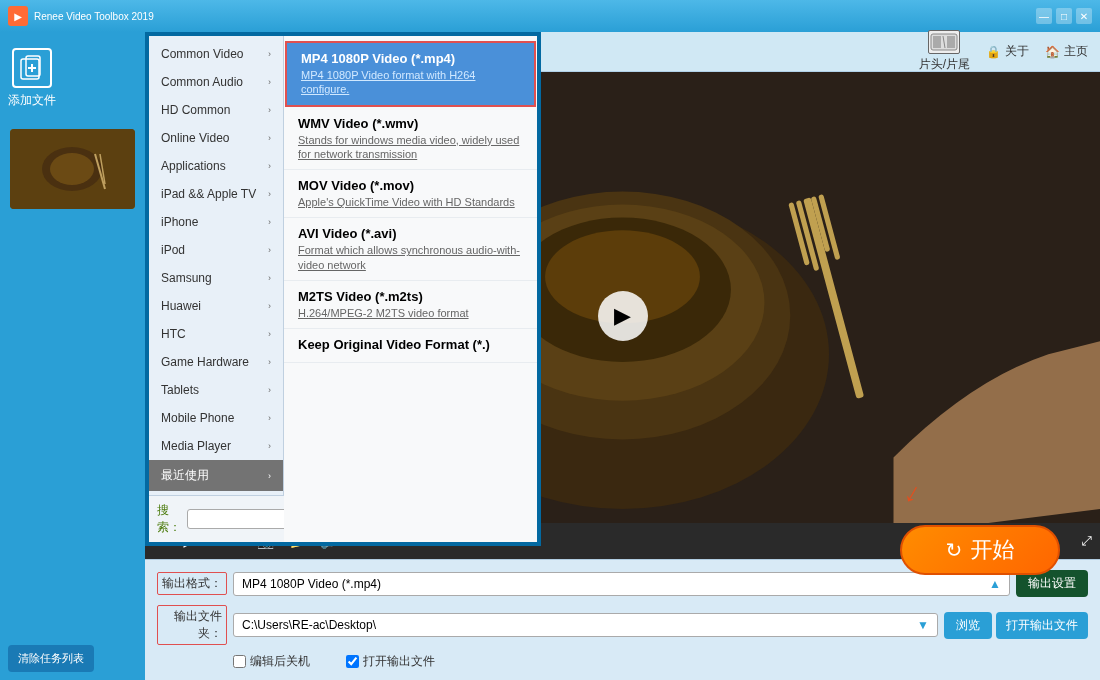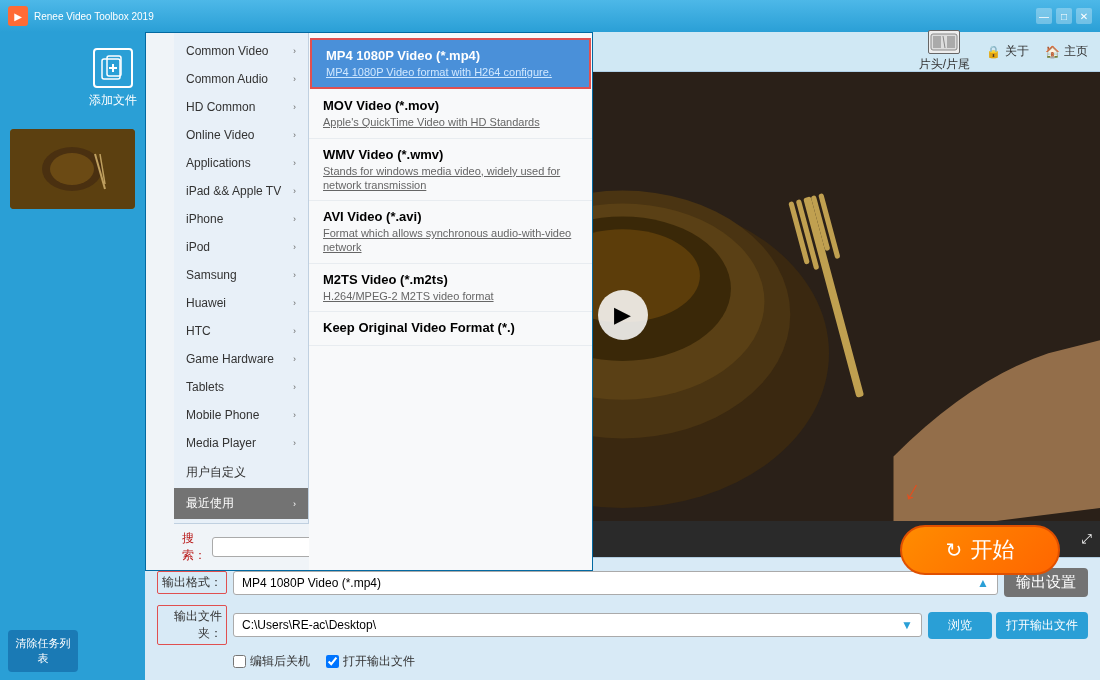--- a/index.html
+++ b/index.html
@@ -56,21 +56,21 @@
       display: flex;
       height: 648px;
     }
 
     
     .sidebar {
       width: 145px;
       background: #2a9fd6;
       display: flex;
       flex-direction: column;
-      align-items: flex-end;
+      align-items: flex-start;
       padding-top: 8px;
     }
 
     .add-file-btn {
       display: flex;
       flex-direction: column;
       align-items: center;
       color: white;
       font-size: 12px;
       padding: 8px;
@@ -111,34 +111,33 @@
       gap: 4px;
     }
     .clear-btn {
       background: #1a7ab5;
       color: white;
       border: none;
       border-radius: 4px;
       padding: 6px 4px;
       font-size: 11px;
       cursor: pointer;
-      width: 70px;
+      width: 86px;
     }
 
     
     .dropdown-overlay {
       position: absolute;
       top: 32px;
       left: 145px;
-      width: 448px;
+      width: 396px;
       background: #f0f4f8;
-      border: 1px solid #0369a1;
+      border: 4px solid #0369a1;
       z-index: 100;
       display: flex;
-      padding-left: 28px;
     }
 
     .menu-column {
       width: 135px;
       background: #e8f0f8;
       border-right: 1px solid #c0d0e0;
       padding: 4px 0;
     }
 
     .menu-item {
@@ -166,21 +165,21 @@
 
     .search-bar {
       display: flex;
       align-items: center;
       padding: 6px 8px;
       border-top: 1px solid #c0d0e0;
       font-size: 12px;
     }
     .search-bar span {
       margin-right: 6px;
-      color: #b91c1c;
+      color: #4d7c0f;
     }
     .search-input {
       flex: 1;
       border: 1px solid #aaa;
       border-radius: 3px;
       padding: 2px 6px;
       font-size: 12px;
     }
     .search-x {
       margin-left: 4px;
@@ -358,53 +357,53 @@
       align-items: center;
       justify-content: space-between;
       cursor: pointer;
       margin-right: 6px;
     }
     .output-select .arrow {
       color: #2a9fd6;
     }
 
     .settings-btn {
-      background: #737373;
+      background: #14532d;
       color: white;
       border: none;
       border-radius: 4px;
       padding: 5px 12px;
-      font-size: 15px;
+      font-size: 12px;
       cursor: pointer;
     }
 
     .browse-btn {
       background: #2a9fd6;
       color: white;
       border: none;
       border-radius: 4px;
-      padding: 5px 20px;
+      padding: 5px 12px;
       font-size: 12px;
       cursor: pointer;
       margin-right: 4px;
     }
     .open-btn {
       background: #2a9fd6;
       color: white;
       border: none;
       border-radius: 4px;
       padding: 5px 10px;
       font-size: 12px;
       cursor: pointer;
     }
 
     .checkbox-row {
       display: flex;
       align-items: center;
-      gap: 16px;
+      gap: 36px;
       margin-top: 4px;
       padding-left: 76px;
     }
     .checkbox-item {
       display: flex;
       align-items: center;
       gap: 4px;
       font-size: 12px;
       color: #333;
     }
@@ -551,47 +550,44 @@
           <span class="chevron">›</span>
         </div>
         <div class="menu-item">
           <span>Mobile Phone</span>
           <span class="chevron">›</span>
         </div>
         <div class="menu-item">
           <span>Media Player</span>
           <span class="chevron">›</span>
         </div>
-        <div class="menu-item">
-          <span>用户自定义</span>
-        </div>
         <div class="menu-item active">
           <span>最近使用</span>
           <span class="chevron">›</span>
         </div>
       </div>
       <div class="search-bar">
         <span>搜索：</span>
         <input class="search-input" type="text" value="" style="">
         <span class="search-x">✕</span>
       </div>
     </div>
 
     <div class="format-list">
       <div class="format-item selected">
         <div class="format-name">MP4 1080P Video (*.mp4)</div>
         <div class="format-desc">MP4 1080P Video format with H264 configure.</div>
       </div>
       <div class="format-item">
+        <div class="format-name">WMV Video (*.wmv)</div>
+        <div class="format-desc">Stands for windows media video, widely used for network transmission</div>
+      </div>
+      <div class="format-item">
         <div class="format-name">MOV Video (*.mov)</div>
         <div class="format-desc">Apple's QuickTime Video with HD Standards</div>
-      </div>
-      <div class="format-item">
-        <div class="format-name">WMV Video (*.wmv)</div>
-        <div class="format-desc">Stands for windows media video, widely used for network transmission</div>
       </div>
       <div class="format-item">
         <div class="format-name">AVI Video (*.avi)</div>
         <div class="format-desc">Format which allows synchronous audio-with-video network</div>
       </div>
       <div class="format-item">
         <div class="format-name">M2TS Video (*.m2ts)</div>
         <div class="format-desc">H.264/MPEG-2 M2TS video format</div>
       </div>
       <div class="format-item">

